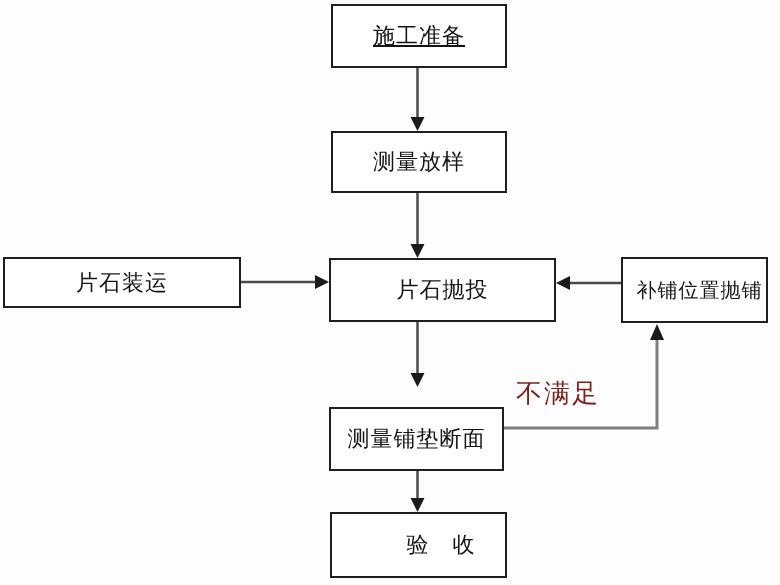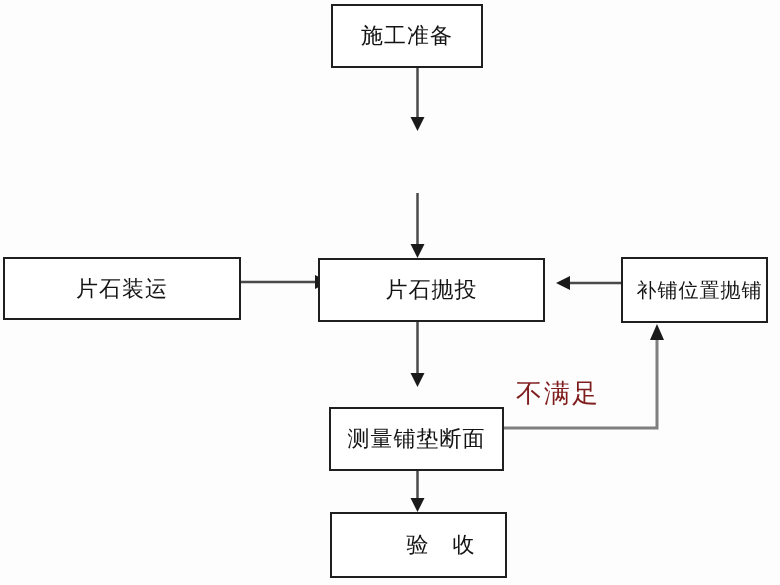--- a/index.html
+++ b/index.html
@@ -28,24 +28,24 @@
     border: 2.5px solid #1f1f1f;
     background: #ffffff;
     display: flex;
     align-items: center;
     justify-content: center;
     color: #141414;
     font-size: 22px;
     letter-spacing: 1px;
     white-space: nowrap;
   }
-  #node-prepare    { left: 331px; top: 4px;   width: 152px; height: 64px; }
+  #node-prepare    { left: 331px; top: 4px;   width: 176px; height: 64px; text-decoration: underline; }
   #node-survey     { left: 331px; top: 131px; width: 176px; height: 62px; }
-  #node-loading    { left: 3px;   top: 257px; width: 238px; height: 63px; }
-  #node-throwing   { left: 318px; top: 258px; width: 227px; height: 64px; }
+  #node-loading    { left: 3px;   top: 257px; width: 238px; height: 51px; }
+  #node-throwing   { left: 329px; top: 258px; width: 227px; height: 64px; }
   #node-relaying   { left: 621px; top: 257px; width: 147px; height: 66px; font-size: 20px; padding-left: 10px; }
   #node-measure    { left: 329px; top: 387px; width: 175px; height: 64px; margin-top: 20px; }
   #node-acceptance { left: 330px; top: 512px; width: 177px; height: 66px; padding-left: 45px; }
   .edge-label {
     position: absolute;
     left: 516px;
     top: 376px;
     color: #7f1d1d;
     font-size: 26px;
     letter-spacing: 2px;
@@ -90,20 +90,21 @@
     </g>
 
     <g stroke="#7f7f7f" stroke-width="3" fill="#1a1a1a">
       <polyline points="504,428 657,428 657,339" fill="none"></polyline>
       <polygon points="650,340 664,340 657,324" stroke="none"></polygon>
     </g>
   </svg>
 
   <div class="node" id="node-prepare">施工准备</div>
 
+  <div class="node" id="node-survey">测量放样</div>
 
   <div class="node" id="node-loading">片石装运</div>
 
   <div class="node" id="node-throwing">片石抛投</div>
 
   <div class="node" id="node-relaying">补铺位置抛铺</div>
 
   <div class="node" id="node-measure">测量铺垫断面</div>
 
   <div class="node" id="node-acceptance">验　收</div>

